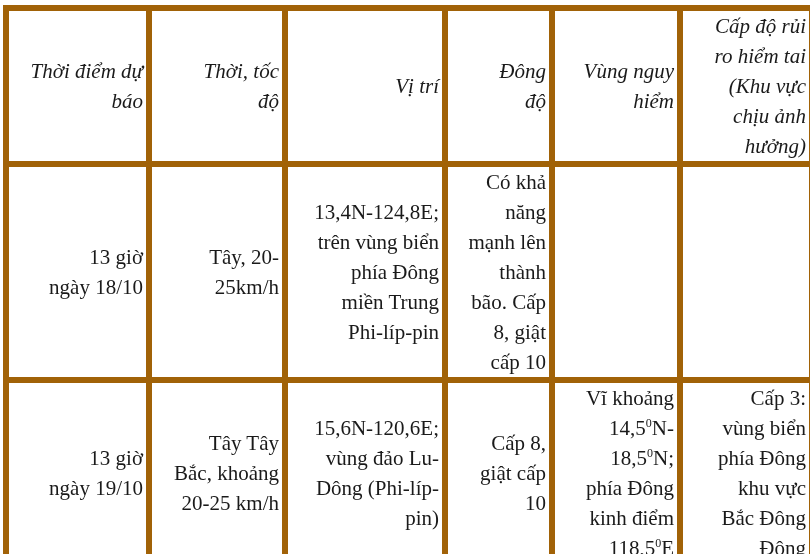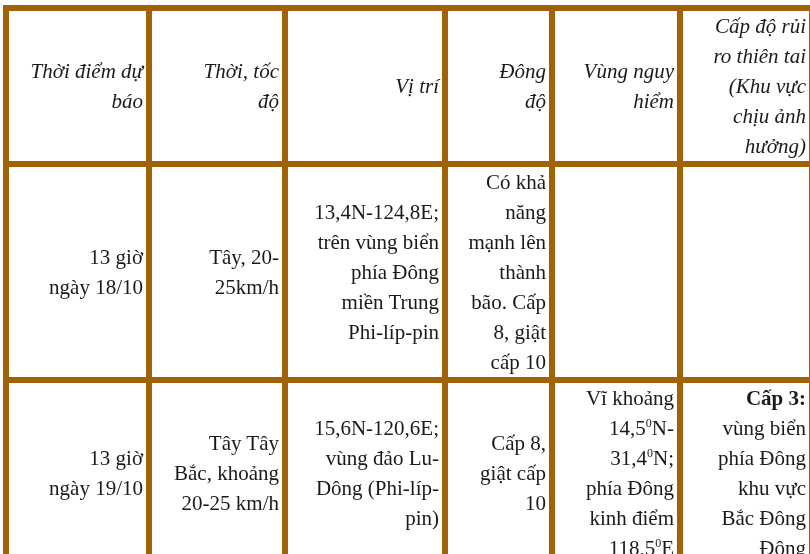--- a/index.html
+++ b/index.html
@@ -32,21 +32,21 @@
       font-size: 21px;
       line-height: 30px;
       font-weight: normal;
     }
     table.forecast th {
       font-style: italic;
     }
     tr.head-row { height: 154px; }
     tr.row-1 { height: 210px; }
     tr.row-2 { height: 182px; }
-    .bold { font-weight: bold; }
+    .bold { font-weight: normal; }
     .line { display: block; }
     sup { font-size: 12px; line-height: 0; vertical-align: 8px; }
   </style>
 </head>
 <body>
 
 <table class="forecast">
   <colgroup>
     <col style="width:143px">
     <col style="width:136px">
@@ -71,21 +71,21 @@
     <th>
       <span class="line">Đông</span>
       <span class="line">độ</span>
     </th>
     <th>
       <span class="line">Vùng nguy</span>
       <span class="line">hiểm</span>
     </th>
     <th>
       <span class="line">Cấp độ rủi</span>
-      <span class="line">ro thiên tai</span>
+      <span class="line">ro hiểm tai</span>
       <span class="line">(Khu vực</span>
       <span class="line">chịu ảnh</span>
       <span class="line">hưởng)</span>
     </th>
   </tr>
 
   <tr class="row-1">
     <td>
       <span class="line">13 giờ</span>
       <span class="line">ngày 18/10</span>
@@ -131,21 +131,21 @@
       <span class="line">pin)</span>
     </td>
     <td>
       <span class="line">Cấp 8,</span>
       <span class="line">giật cấp</span>
       <span class="line">10</span>
     </td>
     <td>
       <span class="line">Vĩ khoảng</span>
       <span class="line"><span>14,5</span><sup>0</sup><span>N-</span></span>
-      <span class="line"><span>31,4</span><sup>0</sup><span>N;</span></span>
+      <span class="line"><span>18,5</span><sup>0</sup><span>N;</span></span>
       <span class="line">phía Đông</span>
       <span class="line">kinh điểm</span>
       <span class="line"><span>118,5</span><sup>0</sup><span>E</span></span>
     </td>
     <td>
       <span class="line bold">Cấp 3:</span>
       <span class="line">vùng biển</span>
       <span class="line">phía Đông</span>
       <span class="line">khu vực</span>
       <span class="line">Bắc Đông</span>

